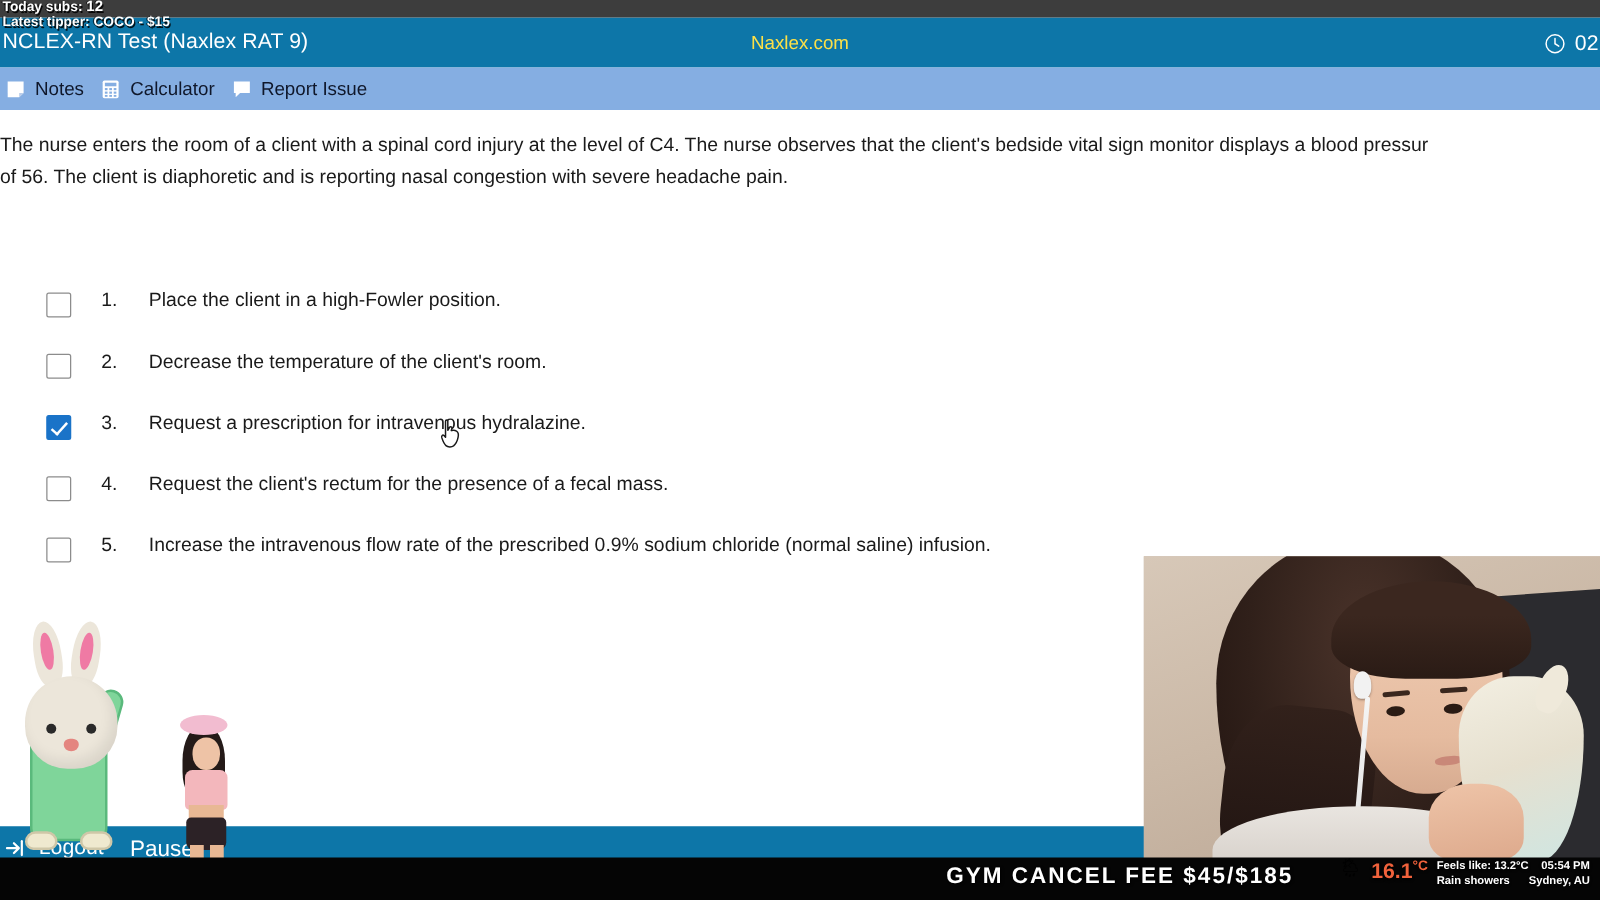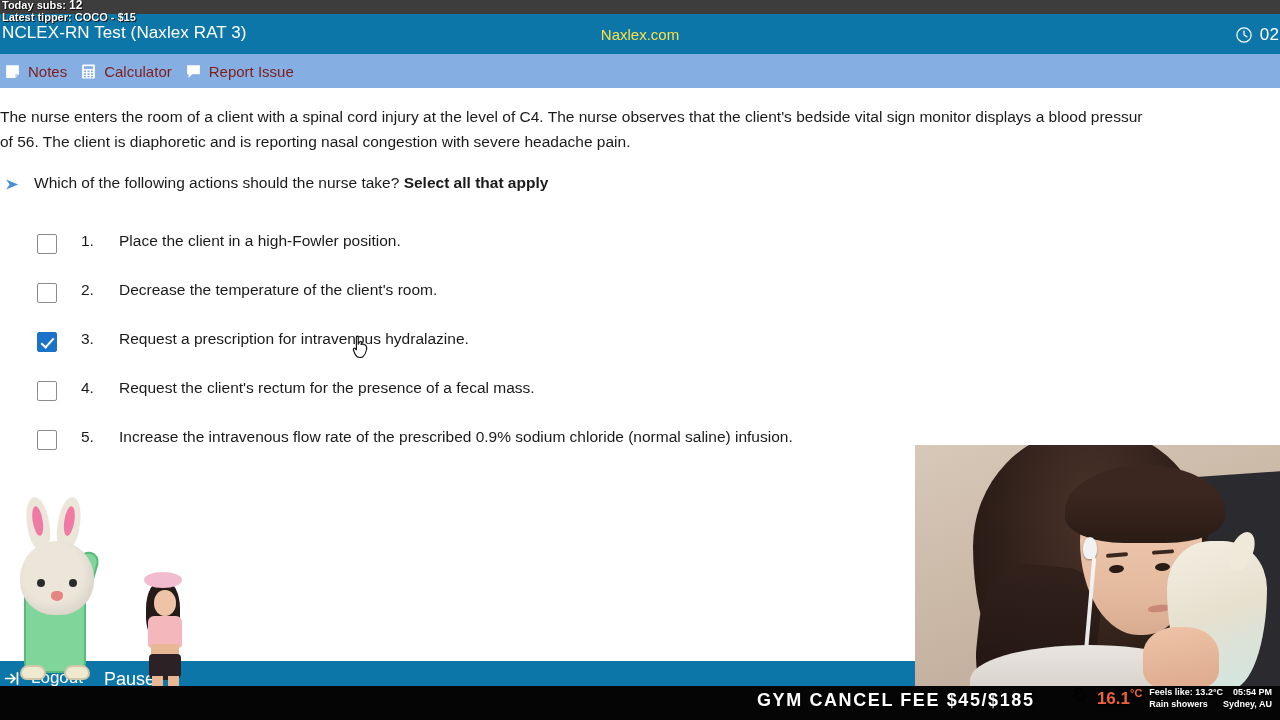--- a/index.html
+++ b/index.html
@@ -68,21 +68,21 @@
     width: 1280px; height: 34px;
     background: #85aee2;
     display: flex; align-items: center;
     gap: 0px;
     z-index: 10;
   }
   .tool-item {
     display: flex; align-items: center; gap: 7px;
     padding: 0 9px 0 4px;
     height: 18px;
-    color: #7f1d1d;
+    color: #0f172a;
     font-size: 15px;
     cursor: pointer;
     white-space: nowrap;
   }
   .tool-item .label { position: relative; }
   .tool-icon { display: block; width: 17px; height: 17px; flex: 0 0 auto; }
 
   
   .stem {
     position: absolute; left: 0; top: 104px;
@@ -444,21 +444,21 @@
     <div class="wc-lip"></div>
     <div class="wc-earbud"></div>
     <div class="wc-cord"></div>
     <div class="wc-shoulder"></div>
     <div class="wc-plush"></div>
     <div class="wc-plush-ear"></div>
     <div class="wc-hand"></div>
   </div>
 
   <div class="app-header">
-    <div class="app-title">NCLEX-RN Test (Naxlex RAT 3)</div>
+    <div class="app-title">NCLEX-RN Test (Naxlex RAT 9)</div>
     <div class="site-name">Naxlex.com</div>
     <div class="timer-wrap">
       <svg class="clock-icon" viewBox="0 0 24 24">
         <circle cx="12" cy="12" r="9.5" fill="none" stroke="#ffffff" stroke-width="1.6"></circle>
         <path d="M12 6.5 V12 L16 14.5" fill="none" stroke="#ffffff" stroke-width="1.6" stroke-linecap="round"></path>
       </svg>
       <span class="timer-text">02:0</span>
     </div>
   </div>
 
@@ -494,29 +494,20 @@
       </svg>
       <span class="label">Report Issue</span>
     </div>
   </div>
 
   <div class="stem">
     <div>The nurse enters the room of a client with a spinal cord injury at the level of C4. The nurse observes that the client's bedside vital sign monitor displays a blood pressur</div>
     <div>of 56. The client is diaphoretic and is reporting nasal congestion with severe headache pain.</div>
   </div>
 
-  <div class="question-row">
-    <svg class="arrow-bullet" viewBox="0 0 24 24">
-      <path d="M3 5 L20 12 L3 19 L8 12 Z" fill="#4a8fd4"></path>
-    </svg>
-    <div class="question-text">
-      <span>Which of the following actions should the nurse take?</span>
-      <b>Select all that apply</b>
-    </div>
-  </div>
 
   <div class="options">
     <div class="option">
       <div class="opt-box"></div>
       <div class="opt-num">1.</div>
       <div class="opt-label">Place the client in a high-Fowler position.</div>
     </div>
     <div class="option">
       <div class="opt-box"></div>
       <div class="opt-num">2.</div>

